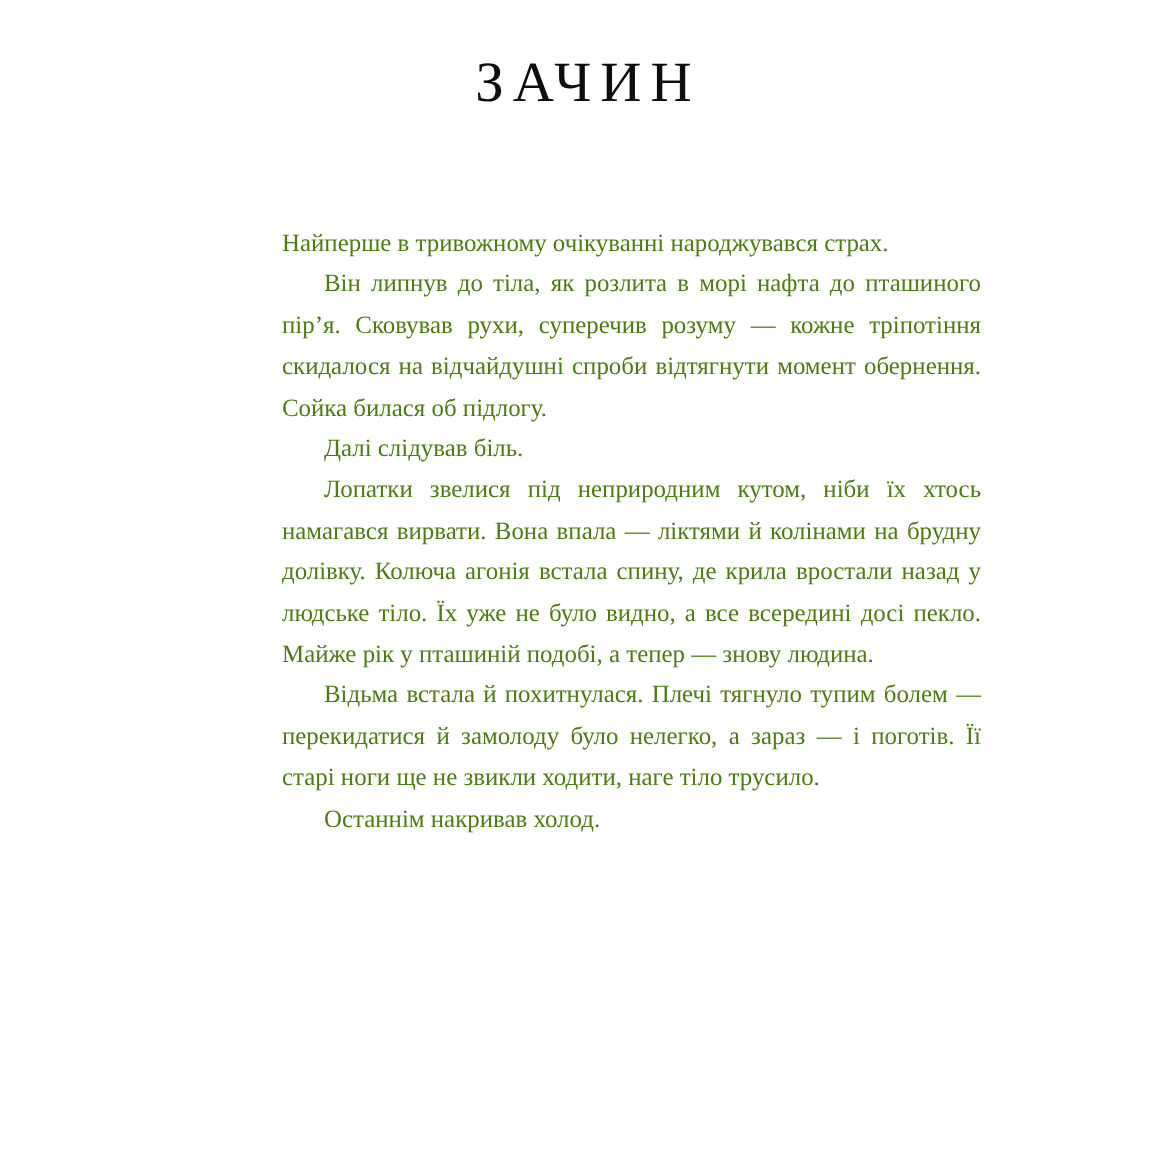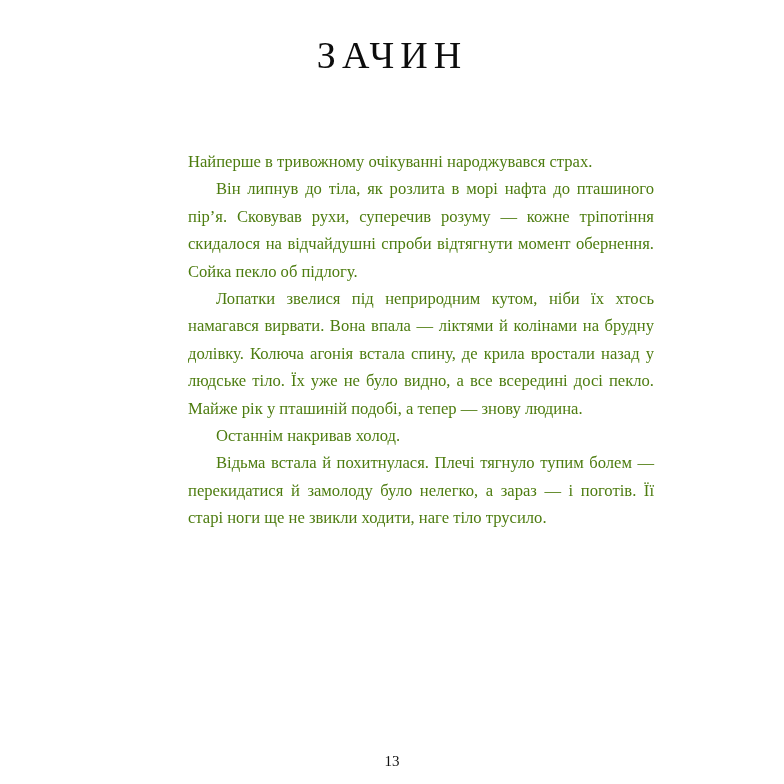--- a/index.html
+++ b/index.html
@@ -65,21 +65,21 @@
 </style>
 </head>
 <body>
 
 <div class="page">
 
   <h1 class="chapter-title">ЗАЧИН</h1>
 
   <div class="body-text">
     <p>Найперше в тривожному очікуванні народжувався страх.</p>
-    <p class="indent">Він липнув до тіла, як розлита в морі нафта до пташиного пір’я. Сковував рухи, суперечив розуму — кожне тріпотіння скидалося на відчайдушні спроби відтягнути момент обернення. Сойка пекло об підлогу.</p>
+    <p class="indent">Він липнув до тіла, як розлита в морі нафта до пташиного пір’я. Сковував рухи, суперечив розуму — кожне тріпотіння скидалося на відчайдушні спроби відтягнути момент обернення. Сойка билася об підлогу.</p>
+    <p class="indent">Далі слідував біль.</p>
     <p class="indent">Лопатки звелися під неприродним кутом, ніби їх хтось намагався вирвати. Вона впала — ліктями й колінами на брудну долівку. Колюча агонія встала спину, де крила вростали назад у людське тіло. Їх уже не було видно, а все всередині досі пекло. Майже рік у пташиній подобі, а тепер — знову людина.</p>
+    <p class="indent">Відьма встала й похитнулася. Плечі тягнуло тупим болем — перекидатися й замолоду було нелегко, а зараз — і поготів. Її старі ноги ще не звикли ходити, наге тіло трусило.</p>
     <p class="indent">Останнім накривав холод.</p>
-    <p class="indent">Відьма встала й похитнулася. Плечі тягнуло тупим болем — перекидатися й замолоду було нелегко, а зараз — і поготів. Її старі ноги ще не звикли ходити, наге тіло трусило.</p>
   </div>
 
-  <div class="folio">13</div>
 
 </div>
 
 </body></html>

